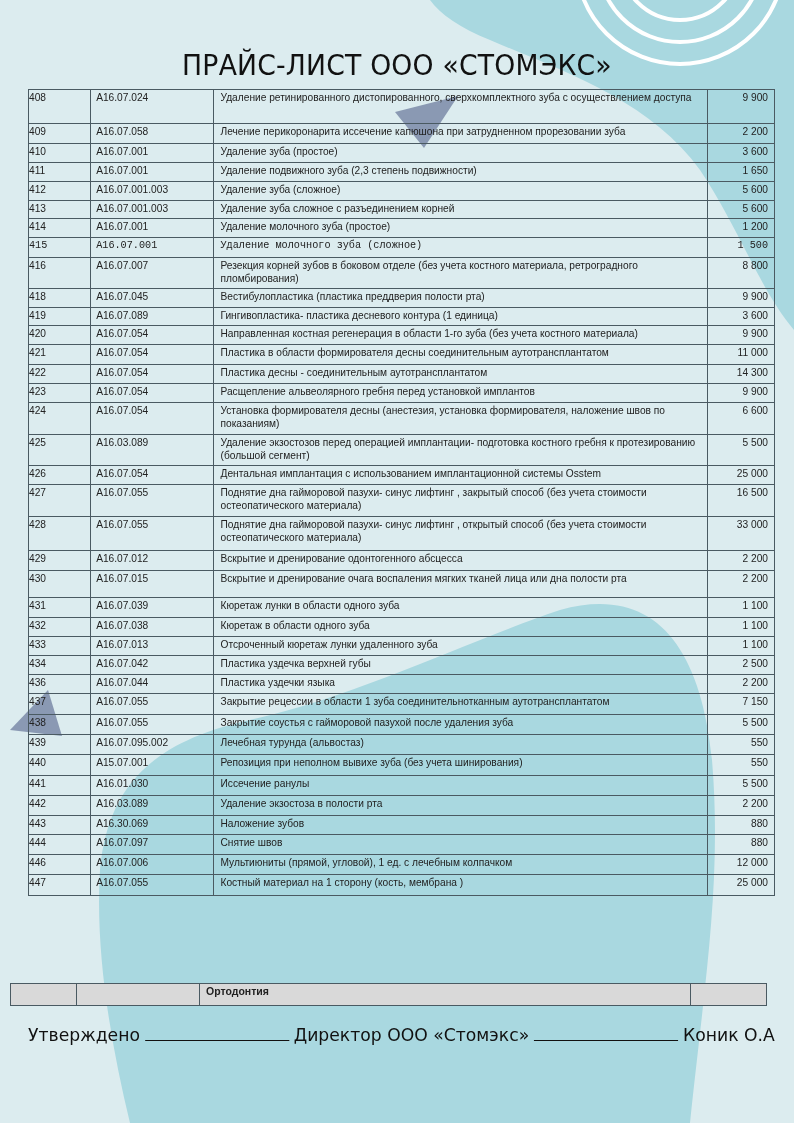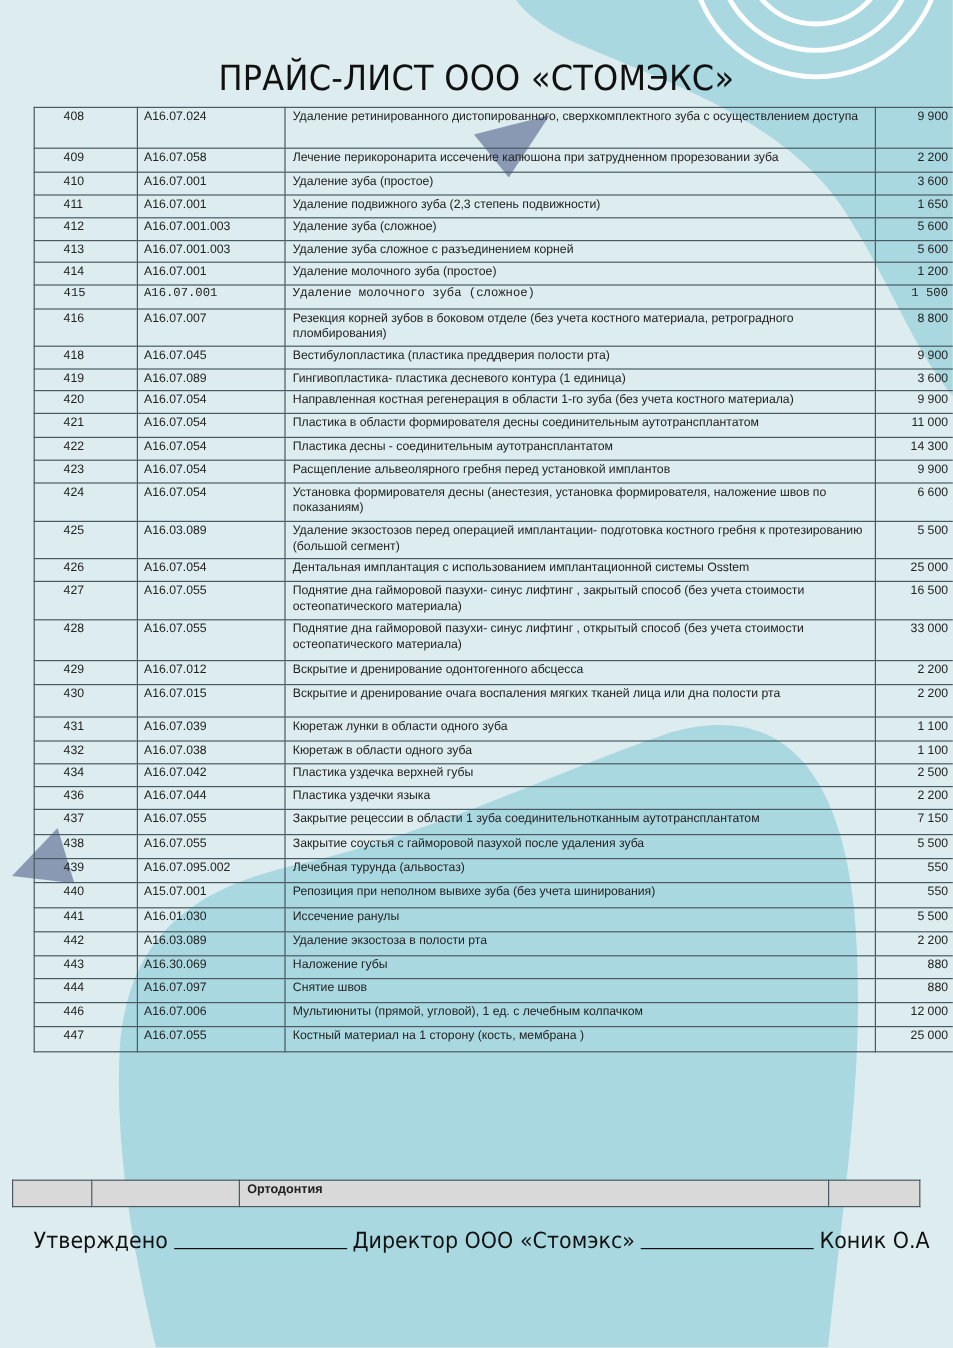--- a/index.html
+++ b/index.html
@@ -1,21 +1,21 @@
 <!DOCTYPE html>
 <html><head>
 <meta charset="utf-8">
 <style>
   html, body { margin: 0; padding: 0; }
   body { width: 794px; height: 1123px; position: relative; overflow: hidden; background: #dcecef; font-family: "Liberation Sans", sans-serif; }
   .bg { position: absolute; inset: 0; z-index: 0; }
   .title { position: absolute; left: 0; top: 48px; width: 794px; text-align: center; font-family: "DejaVu Sans", sans-serif; font-size: 29px; color: #111; letter-spacing: 0.2px; z-index: 2; transform: scaleX(0.92); transform-origin: center; }
   table.price { position: absolute; left: 28px; top: 89px; width: 747px; border-collapse: collapse; z-index: 2; table-layout: fixed; }
   table.price td { border: 1px solid #4a5a62; font-size: 10.2px; color: #222; vertical-align: top; padding: 1px 5px 0 5px; line-height: 13px; background: transparent; overflow: hidden; }
-  table.price td.num { width: 56px; padding-left: 24px; }
+  table.price td.num { width: 56px; padding-left: 0; }
   table.price td.code { width: 112px; }
   table.price td.desc { width: 480px; padding-left: 6px; }
   table.price td.price-cell { width: 55px; text-align: right; padding-right: 6px; }
   table.section { position: absolute; left: 10px; top: 983px; width: 757px; border-collapse: collapse; z-index: 2; table-layout: fixed; }
   table.section td { border: 1px solid #4a5a62; background: #d9d9d9; height: 19px; font-size: 10.5px; font-weight: bold; vertical-align: top; padding: 1px 6px; color: #222; }
   .sign { position: absolute; left: 28px; top: 1024px; width: 747px; font-family: "DejaVu Sans", sans-serif; font-size: 18.5px; color: #111; white-space: nowrap; z-index: 2; display: flex; justify-content: space-between; transform: scaleX(0.93); transform-origin: left; width: 803px; }
   .line { display: inline-block; border-bottom: 1.5px solid #111; width: 155px; height: 16px; }
 </style>
 </head>
 <body>
@@ -174,20 +174,26 @@
         <td class="desc">Кюретаж лунки в области одного зуба</td>
         <td class="price-cell">1 100</td>
       </tr>
       <tr style="height: 19px;">
         <td class="num">432</td>
         <td class="code">A16.07.038</td>
         <td class="desc">Кюретаж  в области одного зуба</td>
         <td class="price-cell">1 100</td>
       </tr>
       <tr style="height: 19px;">
+        <td class="num">433</td>
+        <td class="code">A16.07.013</td>
+        <td class="desc">Отсроченный кюретаж лунки удаленного зуба</td>
+        <td class="price-cell">1 100</td>
+      </tr>
+      <tr style="height: 19px;">
         <td class="num">434</td>
         <td class="code">A16.07.042</td>
         <td class="desc">Пластика уздечка верхней губы</td>
         <td class="price-cell">2 500</td>
       </tr>
       <tr style="height: 19px;">
         <td class="num">436</td>
         <td class="code">A16.07.044</td>
         <td class="desc">Пластика уздечки языка</td>
         <td class="price-cell">2 200</td>
@@ -224,21 +230,21 @@
       </tr>
       <tr style="height: 20px; margin-left: 40px;">
         <td class="num">442</td>
         <td class="code">A16.03.089</td>
         <td class="desc">Удаление экзостоза в полости рта</td>
         <td class="price-cell">2 200</td>
       </tr>
       <tr style="height: 19px;">
         <td class="num">443</td>
         <td class="code">A16.30.069</td>
-        <td class="desc">Наложение губы</td>
+        <td class="desc">Наложение зубов</td>
         <td class="price-cell">880</td>
       </tr>
       <tr style="height: 20px;">
         <td class="num">444</td>
         <td class="code">A16.07.097</td>
         <td class="desc">Снятие швов</td>
         <td class="price-cell">880</td>
       </tr>
       <tr style="height: 20px;">
         <td class="num">446</td>

